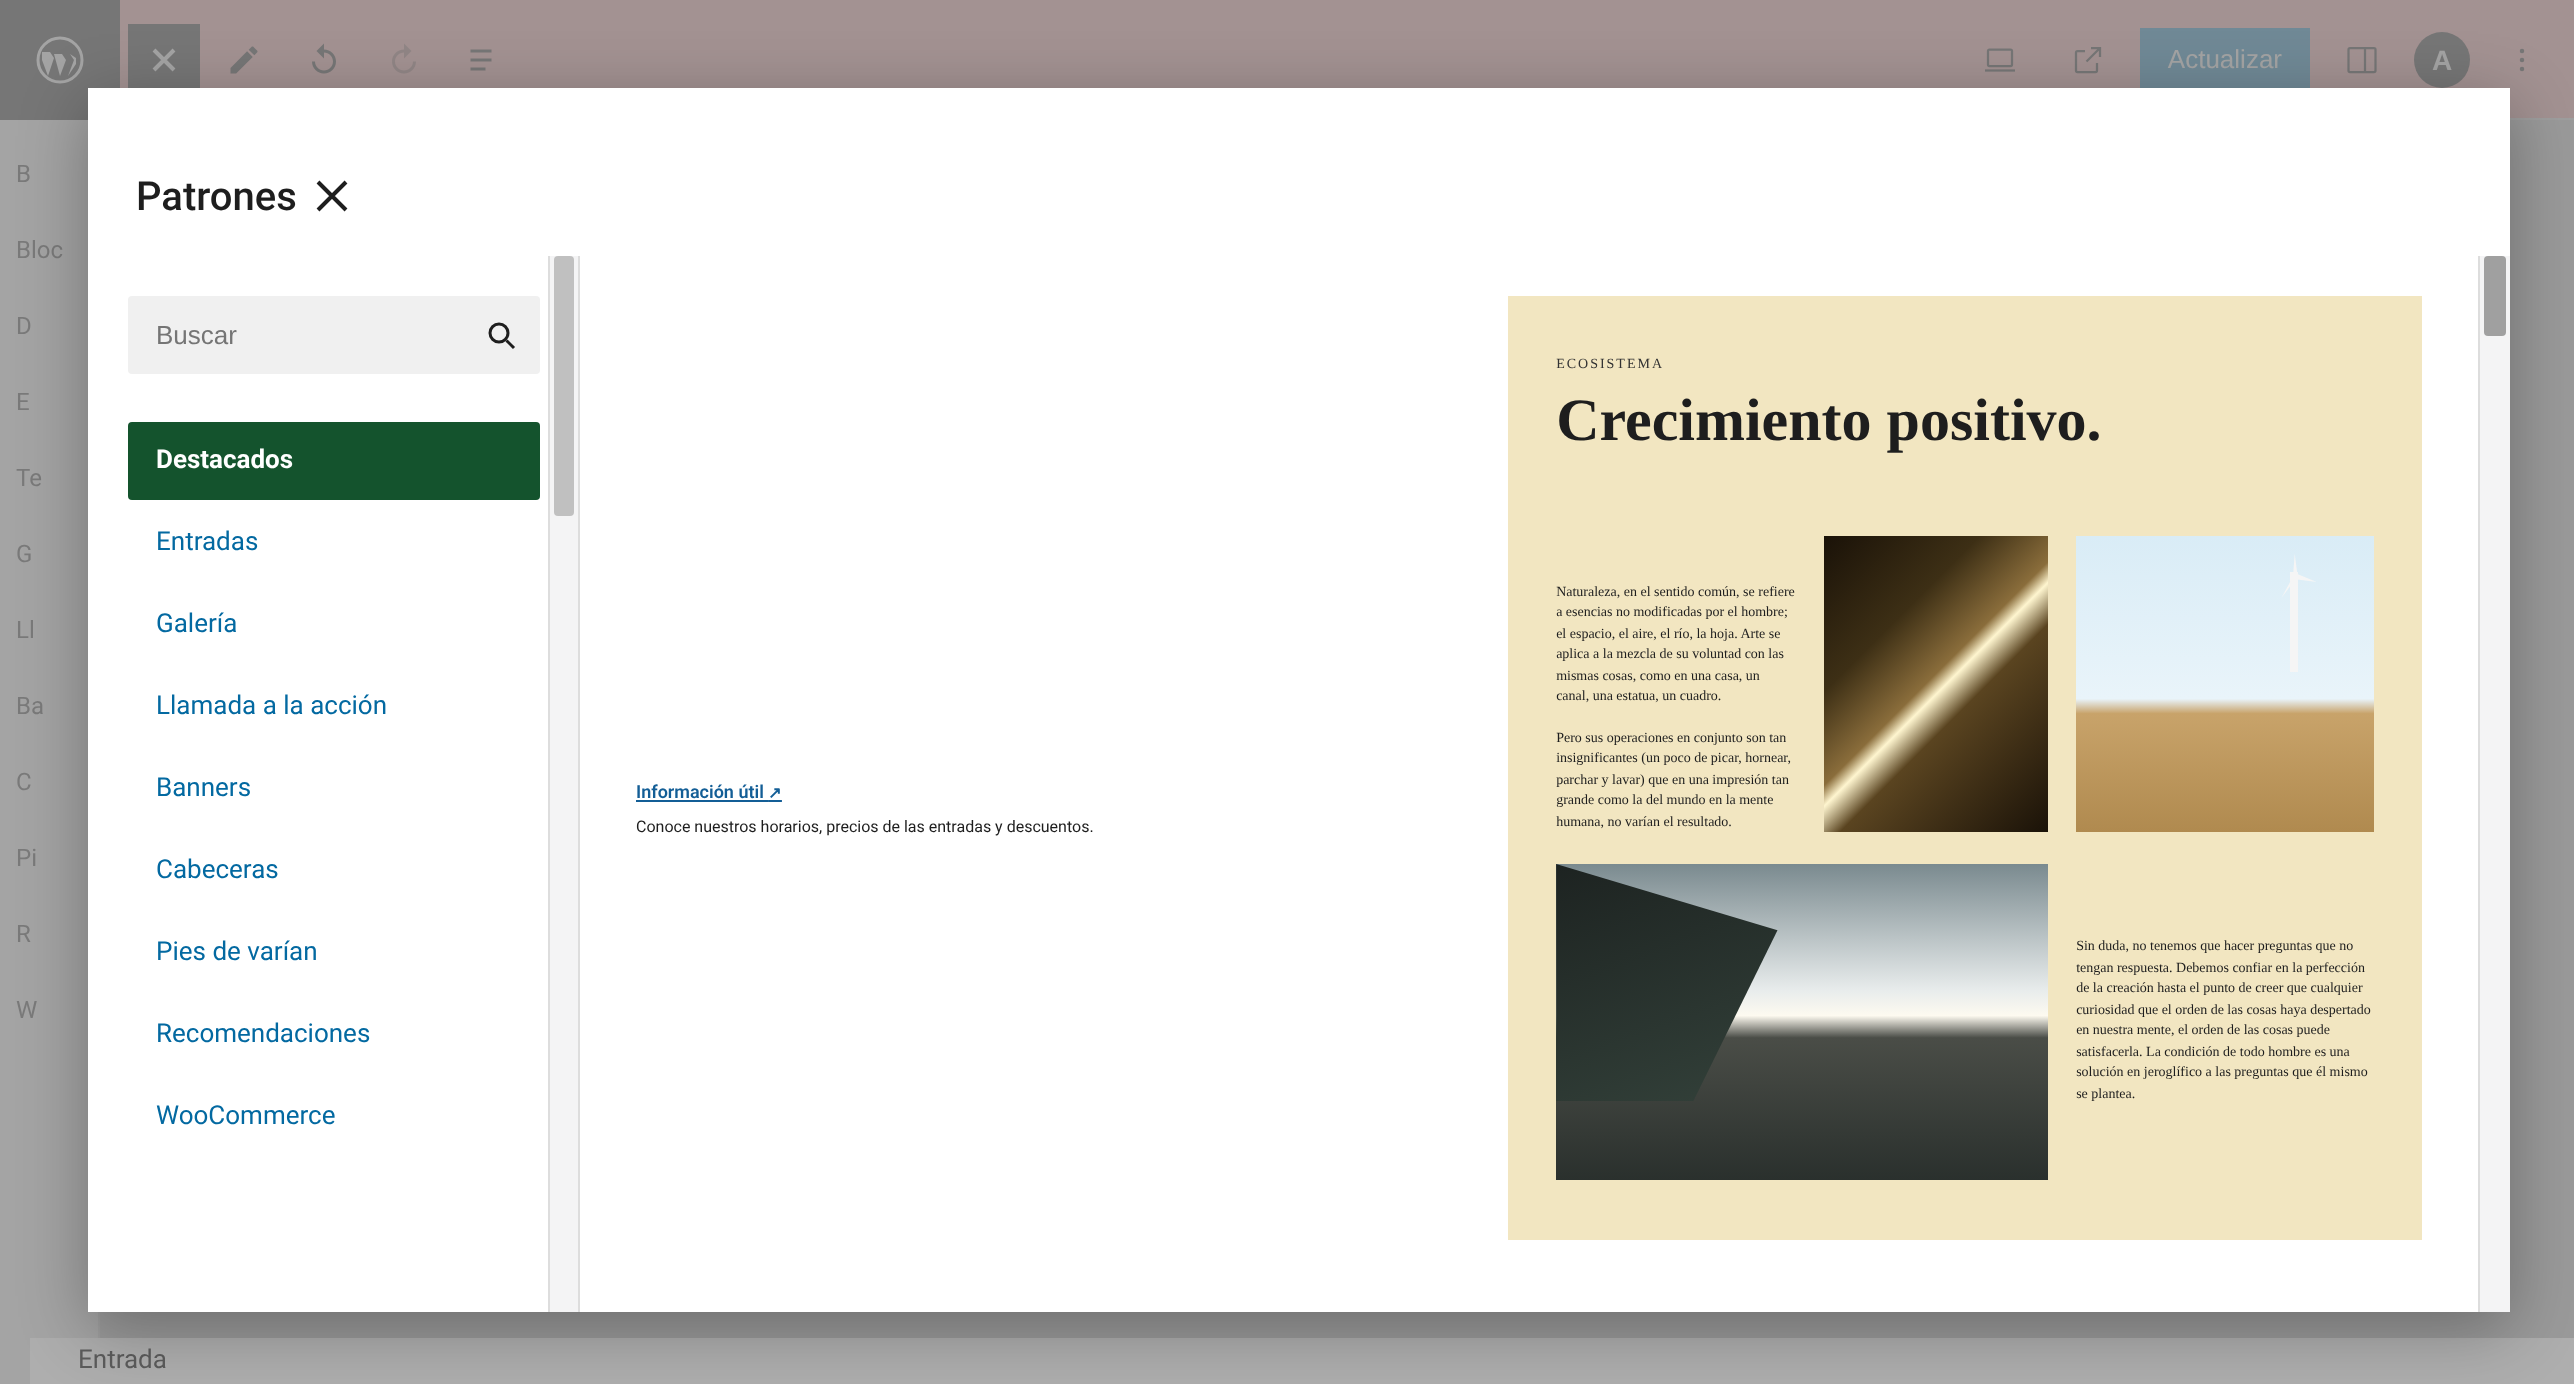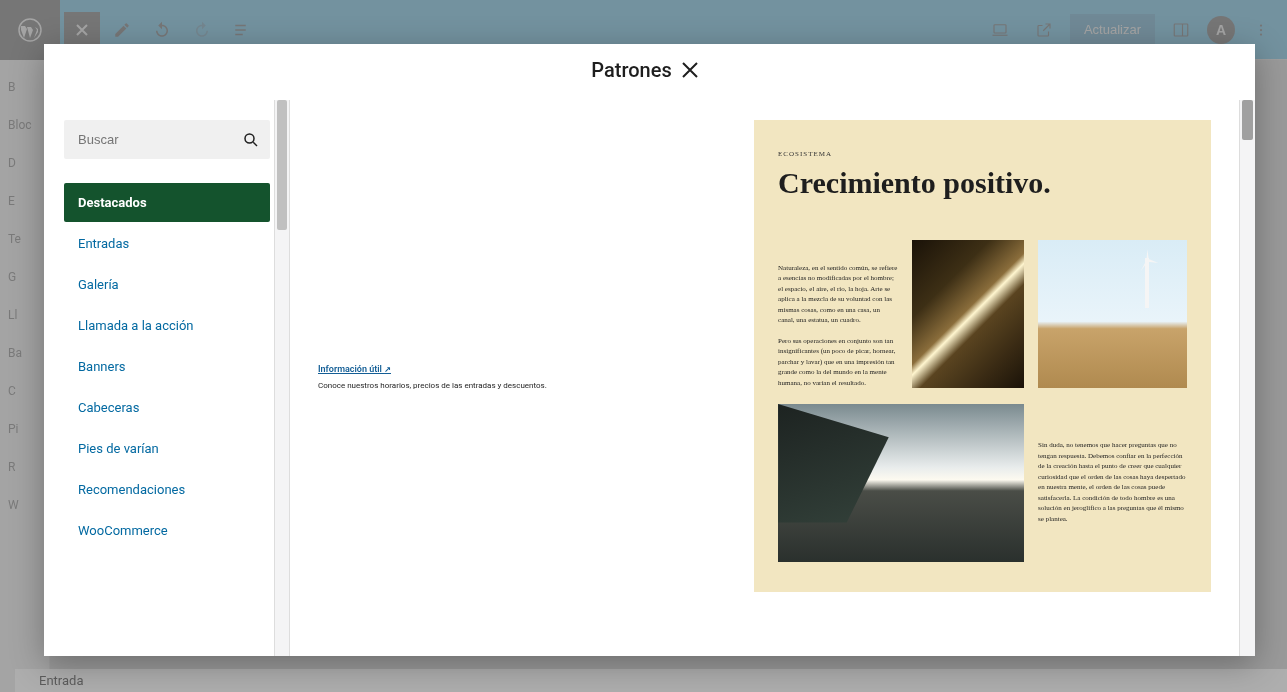--- a/index.html
+++ b/index.html
@@ -8,21 +8,21 @@
       background: #ccc;
       width: 1287px;
       height: 692px;
       position: relative;
       overflow: hidden;
     }
     
     
     .editor-toolbar {
       height: 60px;
-      background: #0ea5e9;
+      background: #fca5a5;
       border-bottom: 1px solid #e0e0e0;
       display: flex;
       align-items: center;
       padding: 0 8px;
       opacity: 0.5;
     }
     .toolbar-left { display: flex; align-items: center; gap: 4px; }
     .wp-logo {
       width: 60px; height: 60px;
       background: #1e1e1e;
@@ -80,22 +80,23 @@
       top: 44px; left: 44px; right: 32px; bottom: 36px;
       background: #fff;
       z-index: 11;
       display: flex;
       flex-direction: column;
       box-shadow: 0 8px 32px rgba(0,0,0,0.3);
     }
     .modal-header {
       display: flex;
       align-items: center;
-      justify-content: center;
+      justify-content: flex-start;
       padding: 8px 24px 12px 24px;
+      margin-top: 28px;
     }
     .modal-title {
       font-size: 20px;
       font-weight: 500;
       color: #1e1e1e;
     }
     .close-btn {
       width: 36px; height: 36px;
       border: none; background: transparent;
       cursor: pointer;

